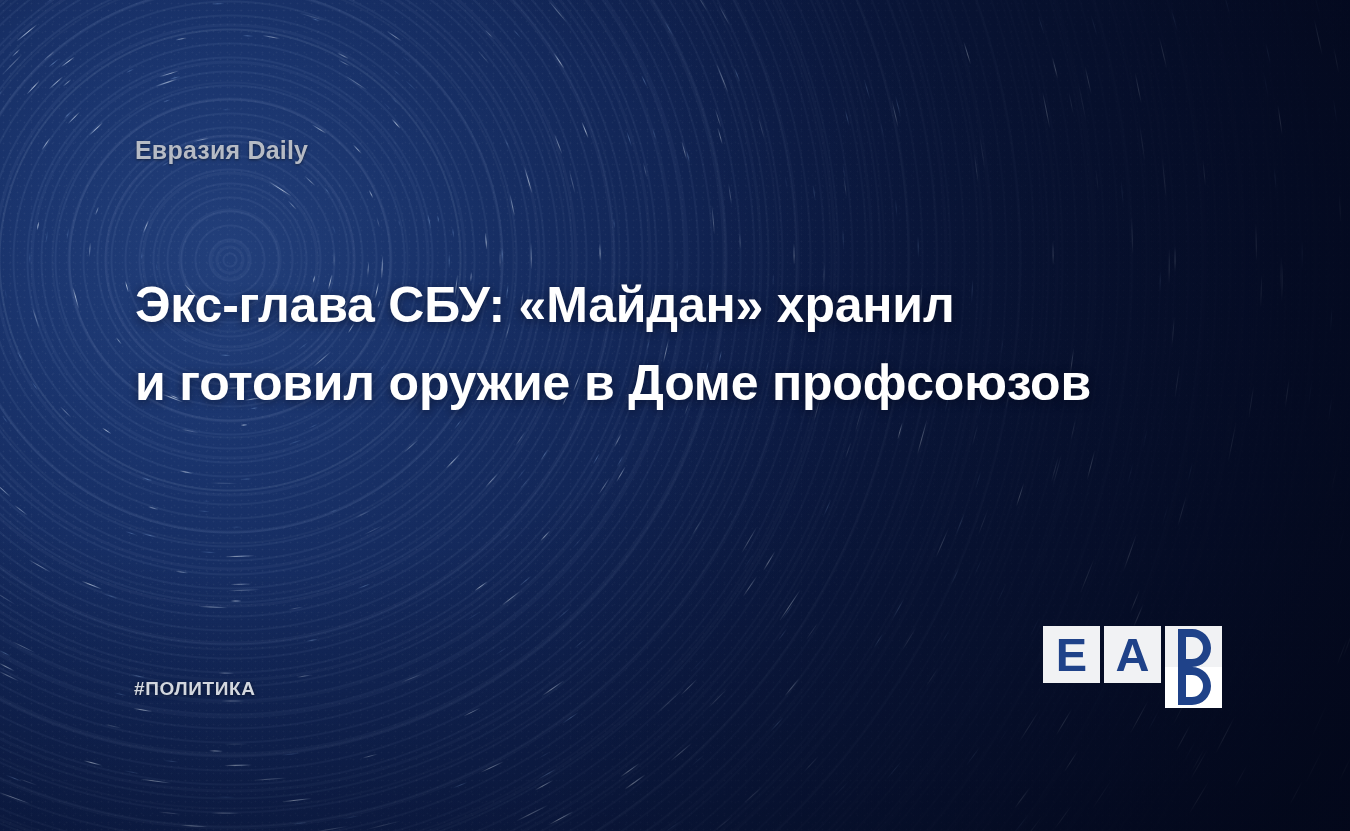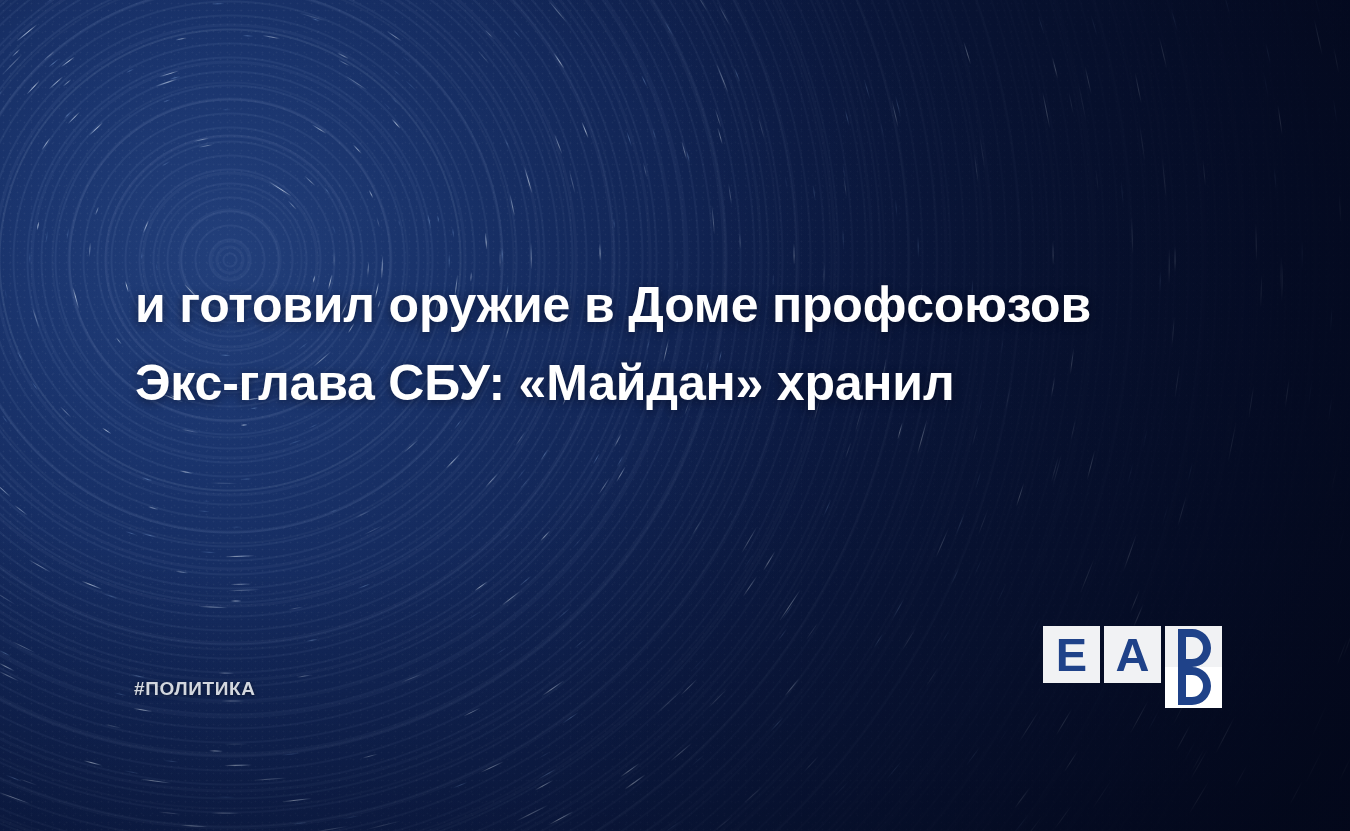--- a/index.html
+++ b/index.html
@@ -637,24 +637,25 @@
       <i style="left:355.3px;top:376.3px;width:10.6px;opacity:0.74;transform:translate(-50%,-50%) rotate(135.3deg)"></i>
       <i style="left:1330.2px;top:409.1px;width:24.6px;opacity:0.77;transform:translate(-50%,-50%) rotate(98.4deg)"></i>
       <i style="left:5.1px;top:652.7px;width:12.8px;opacity:0.83;transform:translate(-50%,-50%) rotate(207.8deg)"></i>
     </div>
   <div class="bg-noise"></div>
   <div class="bg-tint-right"></div>
   <div class="bg-vignette"></div>
 
   <div class="content">
 
+    <div class="brand">Евразия Daily</div>
 
     <h1 class="headline">
+      <span class="ln">Экс-глава СБУ: «Майдан» хранил</span>
       <span class="ln">и готовил оружие в Доме профсоюзов</span>
-      <span class="ln">Экс-глава СБУ: «Майдан» хранил</span>
     </h1>
 
     <div class="hashtag">#ПОЛИТИКА</div>
 
     <div class="logo">
       <div class="tile">
         <span class="glyph">E</span>
       </div>
       <div class="tile">
         <span class="glyph">A</span>

